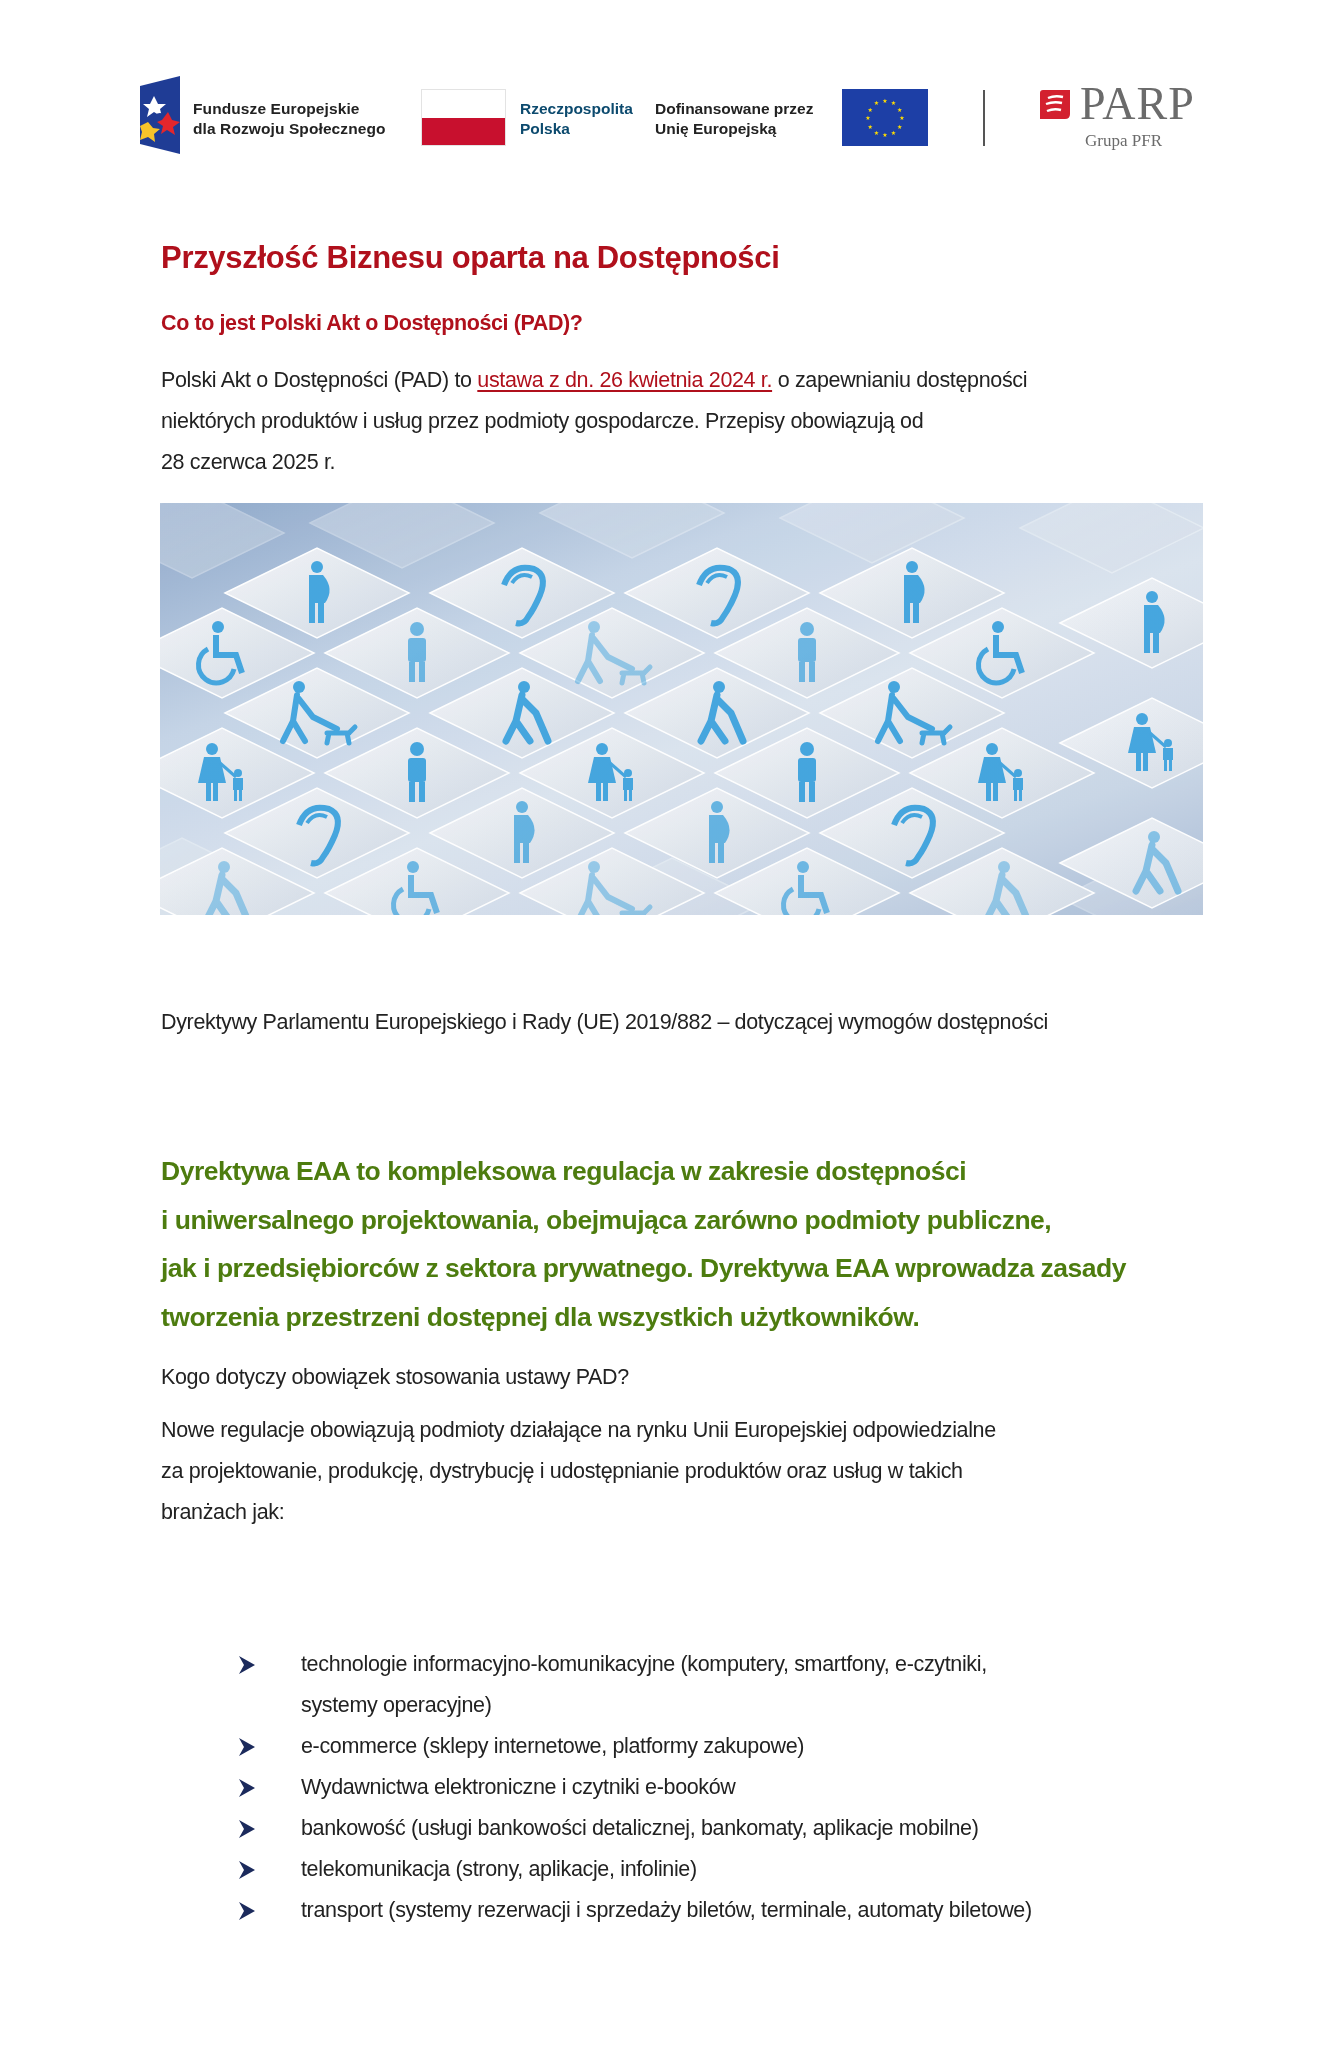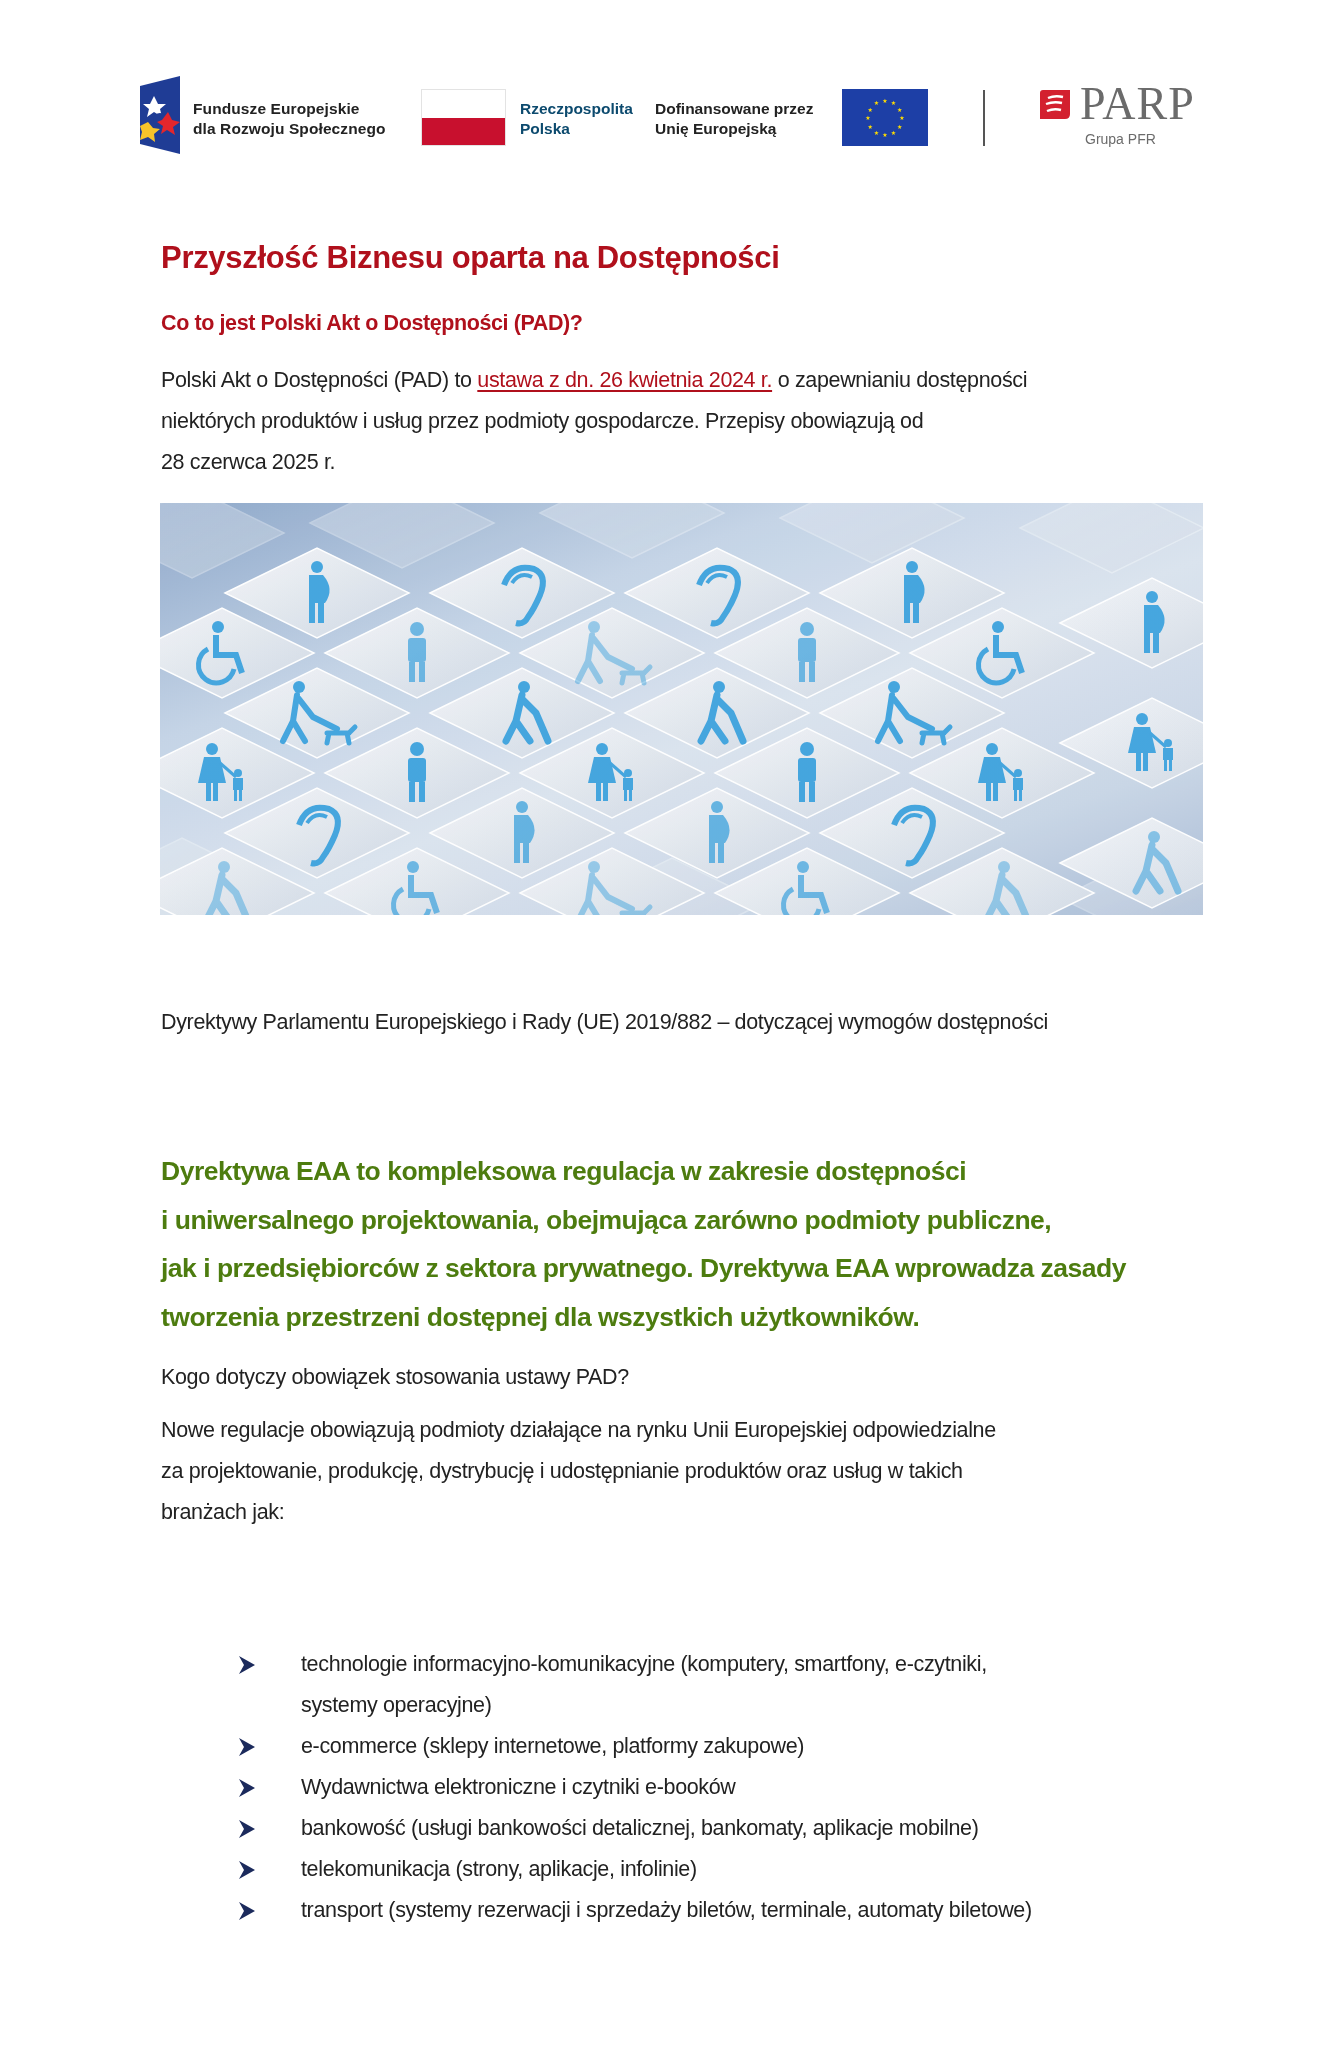--- a/index.html
+++ b/index.html
@@ -14,21 +14,21 @@
   .fe-text { position: absolute; left: 193px; top: 99px; font-size: 15.5px; line-height: 20px; color: #222; font-weight: bold; letter-spacing: 0.1px; }
   .pl-flag { position: absolute; left: 421px; top: 89px; width: 85px; height: 57px; border: 1px solid #e3e3e3; box-sizing: border-box; }
   .pl-flag .w { height: 50%; background: #ffffff; }
   .pl-flag .r { height: 50%; background: #c8102e; }
   .pl-text { position: absolute; left: 520px; top: 99px; font-size: 15.5px; line-height: 20px; color: #0c4a6e; font-weight: bold; }
   .eu-text { position: absolute; left: 655px; top: 99px; width: 175px; font-size: 15.5px; line-height: 20px; color: #222; font-weight: bold; }
   .eu-flag { position: absolute; left: 842px; top: 89px; width: 86px; height: 57px; background: #1d3fa6; }
   .vsep { position: absolute; left: 983px; top: 90px; width: 2px; height: 56px; background: #555; }
   .parp-mark { position: absolute; left: 1040px; top: 90px; width: 30px; height: 29px; }
   .parp-word { position: absolute; left: 1080px; top: 80px; font-family: "Liberation Serif", "DejaVu Serif", serif; font-size: 46px; line-height: 48px; color: #6b6b6b; letter-spacing: 1px; }
-  .parp-sub { position: absolute; left: 1085px; top: 131px; font-family: Liberation Sans, sans-serif; font-size: 14px; color: #6b6b6b; }
+  .parp-sub { position: absolute; left: 1085px; top: 131px; font-family: Liberation Serif, serif; font-size: 17px; color: #6b6b6b; }
   .h1 { position: absolute; left: 161px; top: 240px; font-size: 31px; font-weight: bold; color: #b0101c; letter-spacing: -0.3px; white-space: nowrap; }
   .h2 { position: absolute; left: 161px; top: 311px; font-size: 21.5px; font-weight: bold; color: #b0101c; letter-spacing: -0.4px; white-space: nowrap; }
   .para { position: absolute; left: 161px; font-size: 21.5px; line-height: 41px; color: #222; letter-spacing: -0.35px; white-space: nowrap; }
   .p1 { top: 360px; }
   .link { color: #b0101c; text-decoration: underline; text-decoration-color: #b0101c; text-underline-offset: 3px; }
   .hero { position: absolute; left: 160px; top: 503px; width: 1043px; height: 412px; overflow: hidden;
           background: linear-gradient(160deg, #8aa5c8 0%, #c3d3e6 30%, #dbe4ef 55%, #c9d6e6 80%, #a7bbd6 100%); }
   .p2 { top: 1002px; }
   .callout { position: absolute; left: 161px; top: 1147px; font-size: 26.5px; line-height: 48.5px; font-weight: bold; color: #4d7c0f; letter-spacing: -0.5px; white-space: nowrap; }
   .p3 { top: 1357px; }

